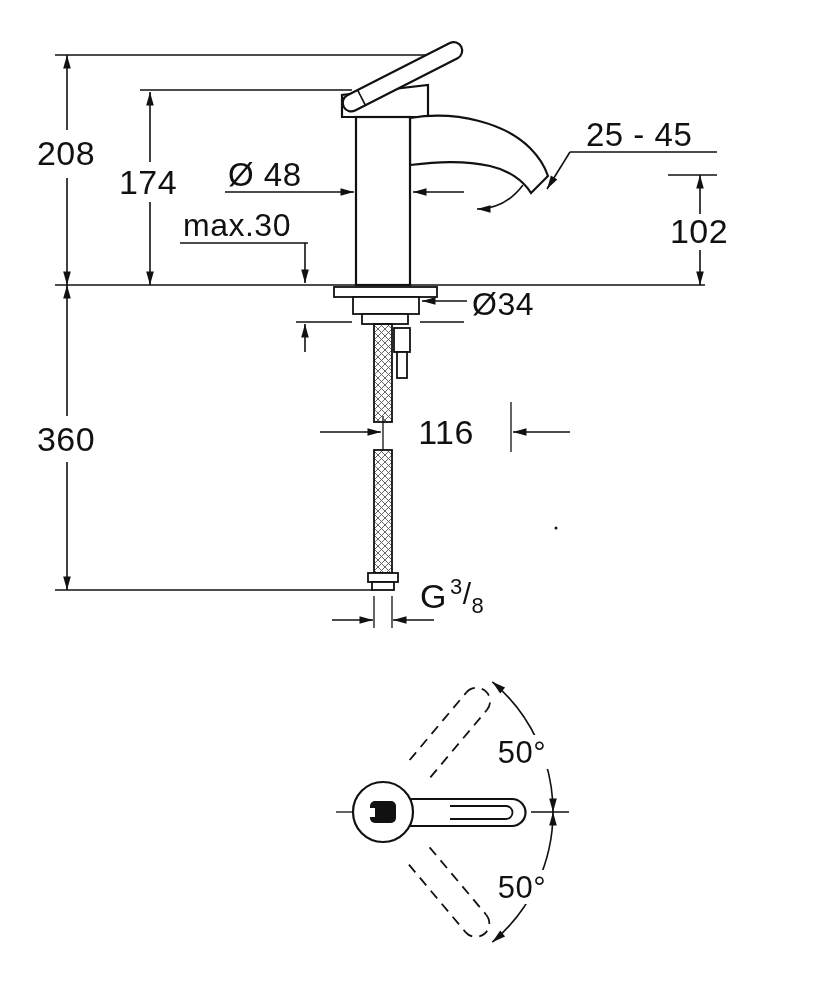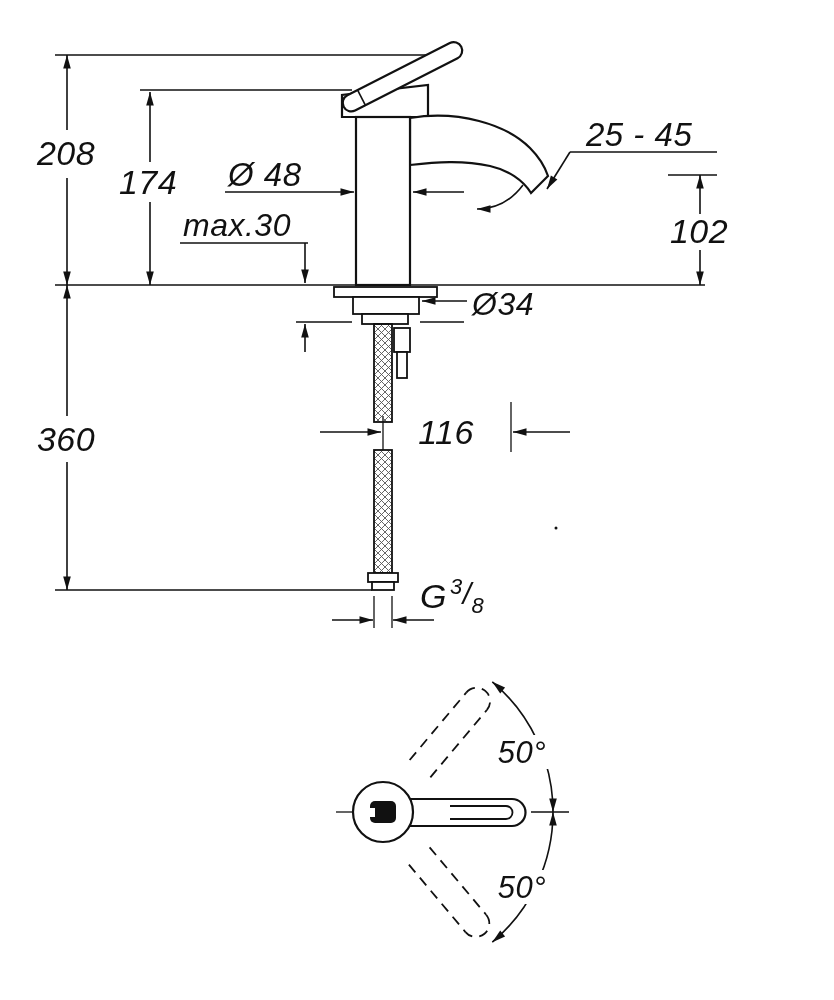--- a/index.html
+++ b/index.html
@@ -1,16 +1,16 @@
 <!DOCTYPE html>
 <html><head>
 <meta charset="utf-8">
 <style>
   html,body{margin:0;padding:0;background:#ffffff;}
-  .sheet{width:834px;height:1000px;background:#ffffff;overflow:hidden;font-family:"Liberation Sans",sans-serif;font-style:italic;}
+  .sheet{width:834px;height:1000px;background:#ffffff;overflow:hidden;font-family:"Liberation Sans",sans-serif;}
   svg{display:block;}
   text{fill:#111111;font-family:"Liberation Sans",sans-serif;letter-spacing:0.5px;}
   .dim{stroke:#111111;stroke-width:1.6;fill:none;}
   .ext{stroke:#111111;stroke-width:1.3;fill:none;}
   .obj{stroke:#111111;stroke-width:2.2;fill:#ffffff;}
   .objn{stroke:#111111;stroke-width:2.2;fill:none;}
   .thin{stroke:#111111;stroke-width:1.8;fill:#ffffff;}
   .inner{stroke:#111111;stroke-width:1.8;fill:none;}
   .dash{stroke:#111111;stroke-width:1.8;fill:none;stroke-dasharray:10 7;}
 </style>

